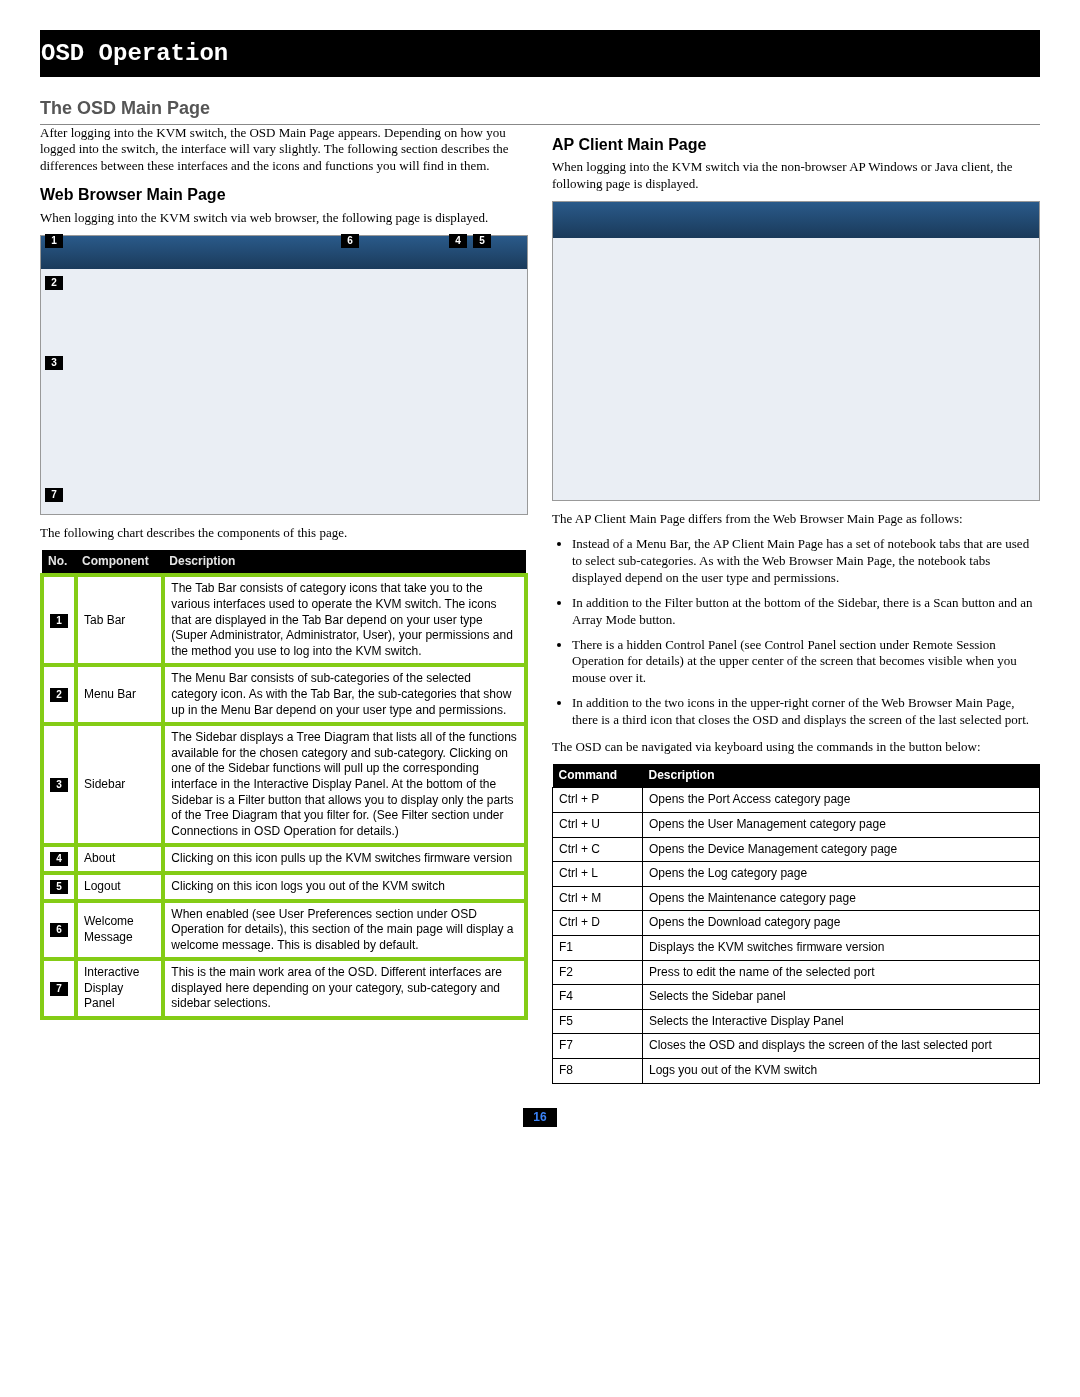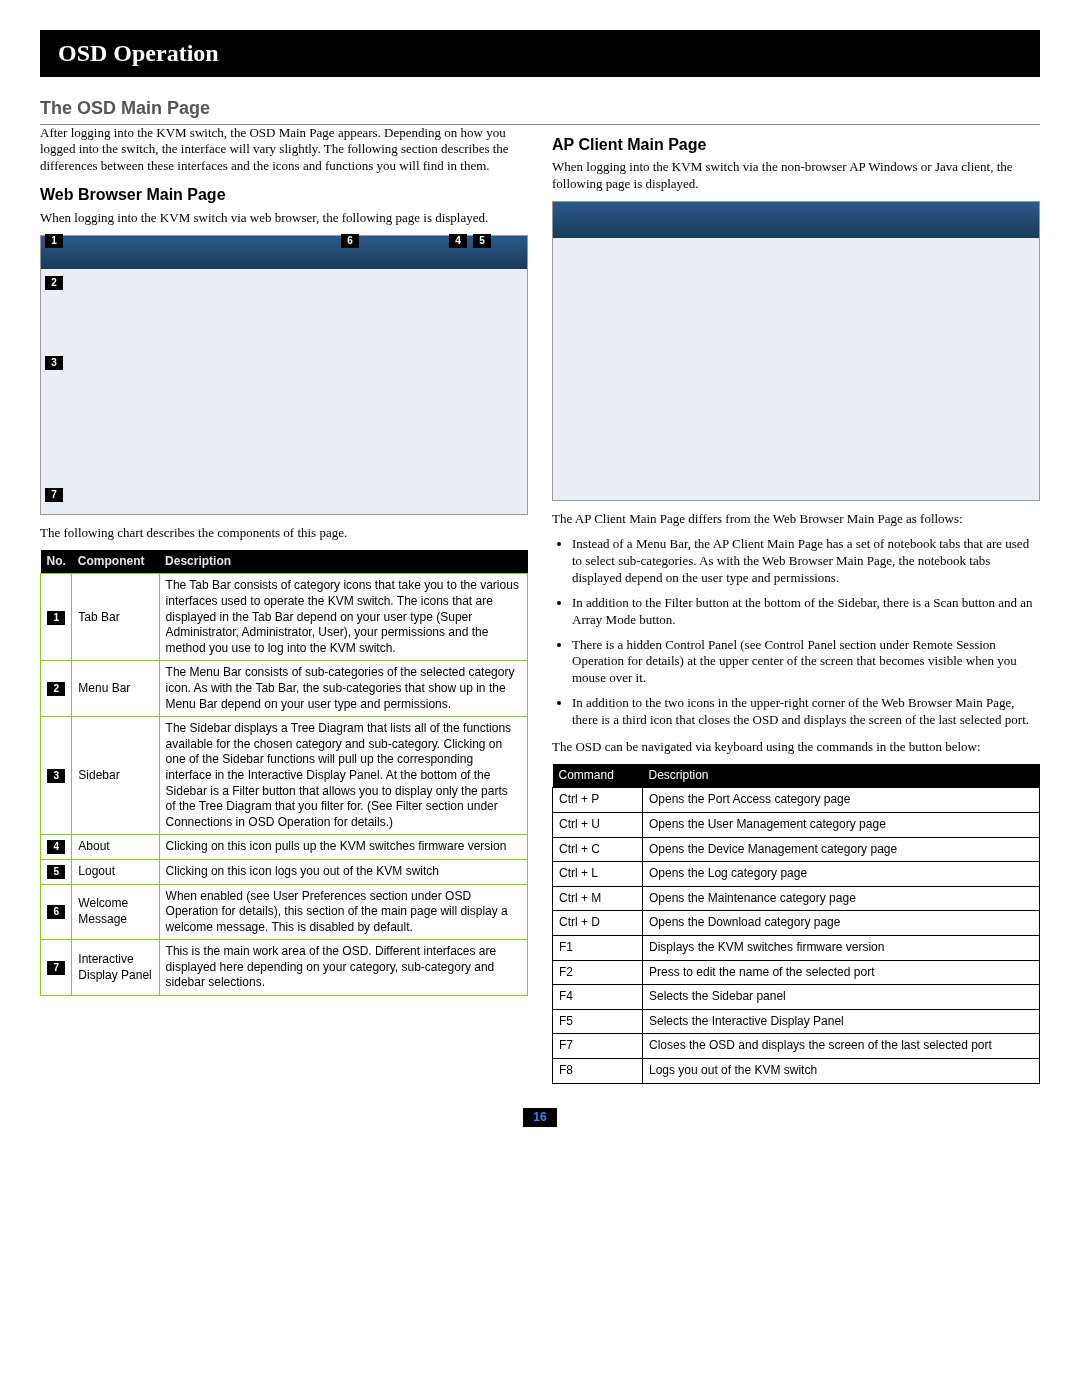--- a/index.html
+++ b/index.html
@@ -9,24 +9,24 @@
     color: #000;
     background: #fff;
     width: 1080px;
     margin: 0 auto;
     padding: 30px 40px 20px 40px;
     line-height: 1.3;
   }
   .chapter-header {
     background: #000;
     color: #fff;
-    font-family: Liberation Serif, serif;
+    font-family: Liberation Mono, monospace;
     font-weight: bold;
     font-size: 24px;
-    padding: 8px 18px;
+    padding: 8px 1px;
   }
   .section-header {
     color: #555;
     font-family: Arial, Helvetica, sans-serif;
     font-weight: bold;
     font-size: 18px;
     border-bottom: 1px solid #888;
     padding: 6px 0 3px 0;
     margin-top: 14px;
   }
@@ -71,21 +71,21 @@
     margin-top: 6px;
   }
   table.comp th {
     background: #000;
     color: #e5e5e5;
     text-align: left;
     padding: 4px 6px;
     font-weight: bold;
   }
   table.comp td {
-    border: 1px solid #84cc16;
+    border: 4px solid #84cc16;
     padding: 4px 6px;
     vertical-align: middle;
   }
   table.comp td.num {
     width: 30px;
     text-align: center;
   }
   .numbox {
     display: inline-block;
     width: 18px;
@@ -104,21 +104,21 @@
     border-collapse: collapse;
     font-family: Arial, Helvetica, sans-serif;
     font-size: 12px;
     margin-top: 6px;
   }
   table.cmd th {
     background: #000;
     color: #fff;
     text-align: left;
     padding: 4px 6px;
-    font-weight: normal;
+    font-weight: bold;
   }
   table.cmd td {
     border: 1px solid #000;
     padding: 4px 6px;
     margin-left: 12px;
   }
   .page-num {
     margin-top: 24px;
     text-align: center;
   }

